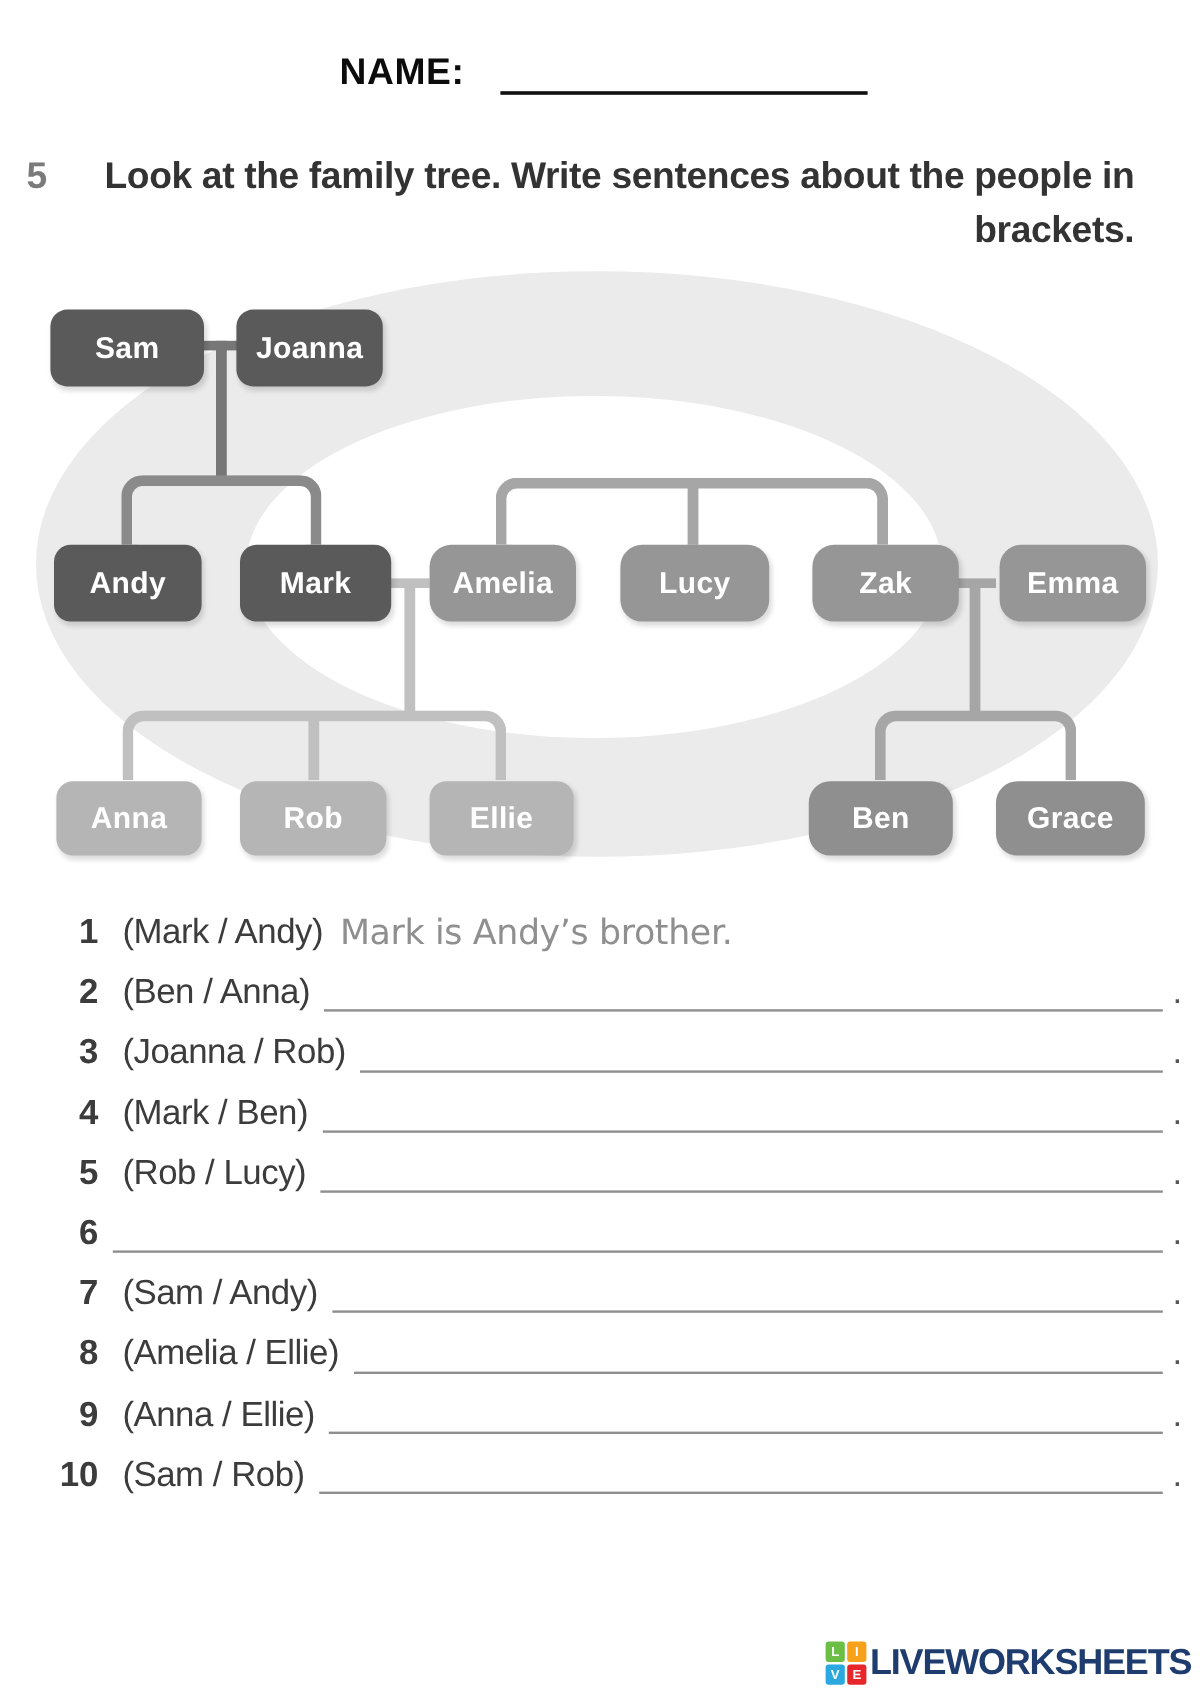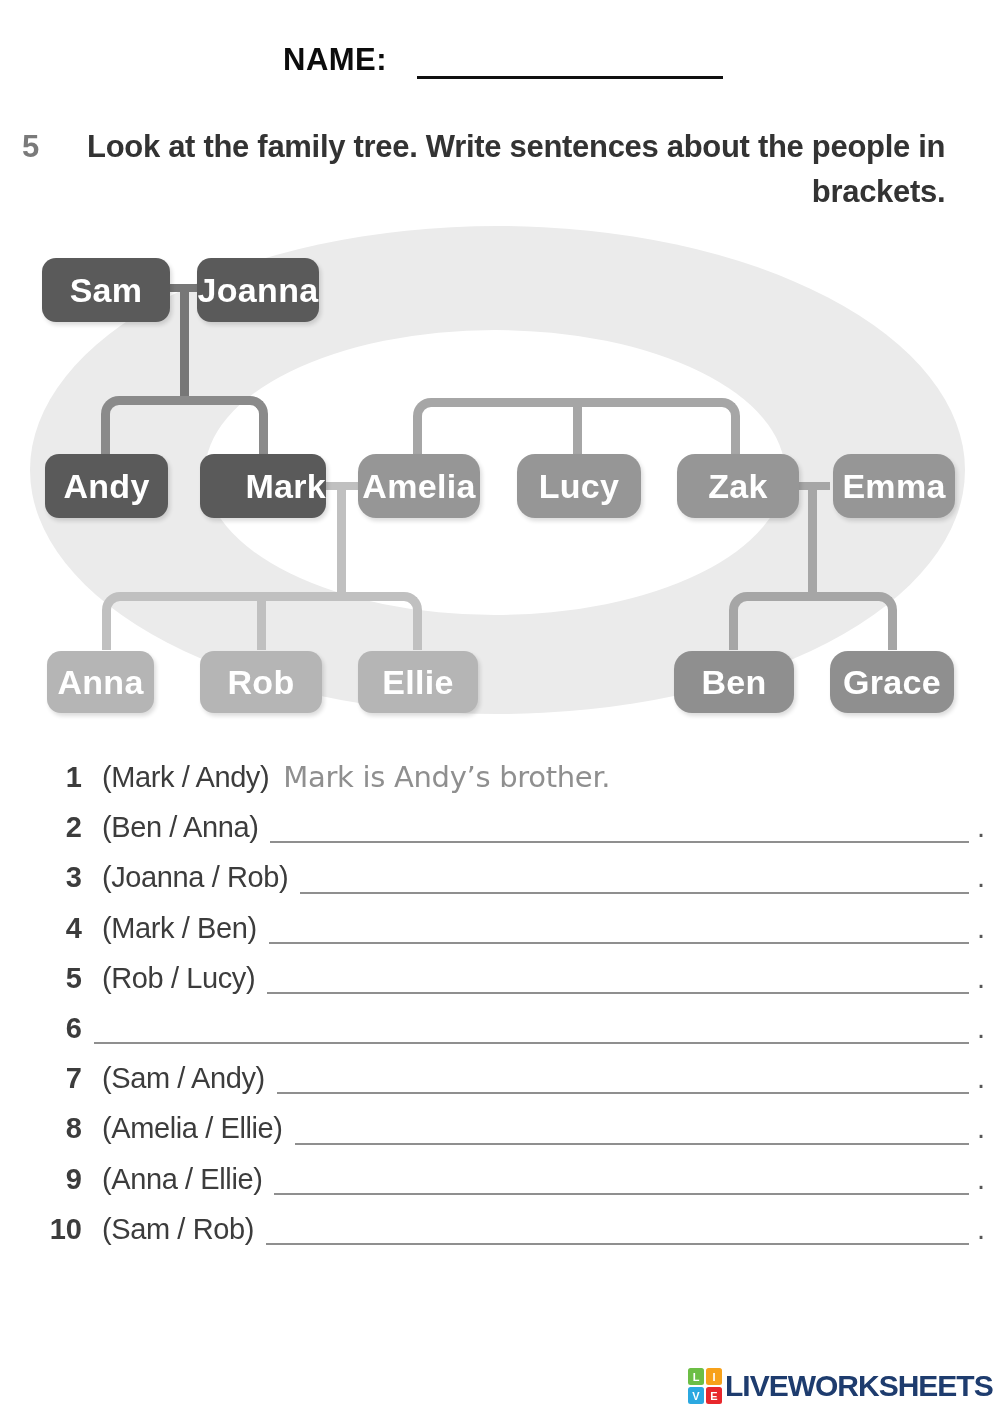--- a/index.html
+++ b/index.html
@@ -25,21 +25,21 @@
 
   
   .ellipse-outer{left:30px;top:226px;width:935px;height:488px;background:var(--ellipse);border-radius:50%;}
   .ellipse-inner{left:205px;top:330px;width:580px;height:285px;background:var(--page-bg);border-radius:50%;}
 
   .conn{position:absolute;z-index:1;}
   .bracket{position:absolute;z-index:1;border-style:solid;border-color:var(--bracket-dark);
            border-width:9px 9px 0 9px;border-radius:18px 18px 0 0;box-sizing:border-box;background:transparent;}
 
   .tbox{position:absolute;z-index:2;height:64px;border-radius:14px;display:flex;align-items:center;justify-content:center;
-        color:var(--box-text);font-size:34px;font-weight:700;letter-spacing:.3px;
+        color:var(--box-text);font-size:25px;font-weight:700;letter-spacing:.3px;
         box-shadow:2px 3px 4px rgba(0,0,0,.14);}
   .tone-dark{background:var(--box-dark);}
   .tone-medium{background:var(--box-medium);border-radius:18px;}
   .tone-light{background:var(--box-light);}
 
   
   .qlist{left:40px;top:752px;width:945px;}
   .qrow{display:flex;height:50.2px;}
   .qnum{width:42px;text-align:right;font-size:29px;font-weight:700;color:var(--list-ink);line-height:50px;}
   .qprompt{margin-left:20px;font-size:29px;color:var(--list-ink);line-height:50px;white-space:nowrap;letter-spacing:-.4px;}
@@ -93,37 +93,37 @@
   <div class="tbox tone-dark" style="left:42px;top:258px;width:128px;">
       <span>Sam</span>
     </div>
   <div class="tbox tone-dark" style="left:197px;top:258px;width:122px;">
       <span>Joanna</span>
     </div>
 
   <div class="tbox tone-dark" style="left:45px;top:454px;width:123px;">
       <span>Andy</span>
     </div>
-  <div class="tbox tone-dark" style="left:200px;top:454px;width:126px;justify-content:flex-end;">
+  <div class="tbox tone-dark" style="left:200px;top:454px;width:126px;">
       <span>Mark</span>
     </div>
   <div class="tbox tone-medium" style="left:358px;top:454px;width:122px;">
       <span>Amelia</span>
     </div>
   <div class="tbox tone-medium" style="left:517px;top:454px;width:124px;">
       <span>Lucy</span>
     </div>
   <div class="tbox tone-medium" style="left:677px;top:454px;width:122px;">
       <span>Zak</span>
     </div>
   <div class="tbox tone-medium" style="left:833px;top:454px;width:122px;text-align:right;">
       <span>Emma</span>
     </div>
 
-  <div class="tbox tone-light" style="left:47px;top:651px;width:107px;height:62px;">
+  <div class="tbox tone-light" style="left:47px;top:651px;width:121px;height:62px;">
       <span>Anna</span>
     </div>
   <div class="tbox tone-light" style="left:200px;top:651px;width:122px;height:62px;">
       <span>Rob</span>
     </div>
   <div class="tbox tone-light" style="left:358px;top:651px;width:120px;height:62px;">
       <span>Ellie</span>
     </div>
   <div class="tbox tone-medium" style="left:674px;top:651px;width:120px;height:62px;background:#8f8f8f;">
       <span>Ben</span>

